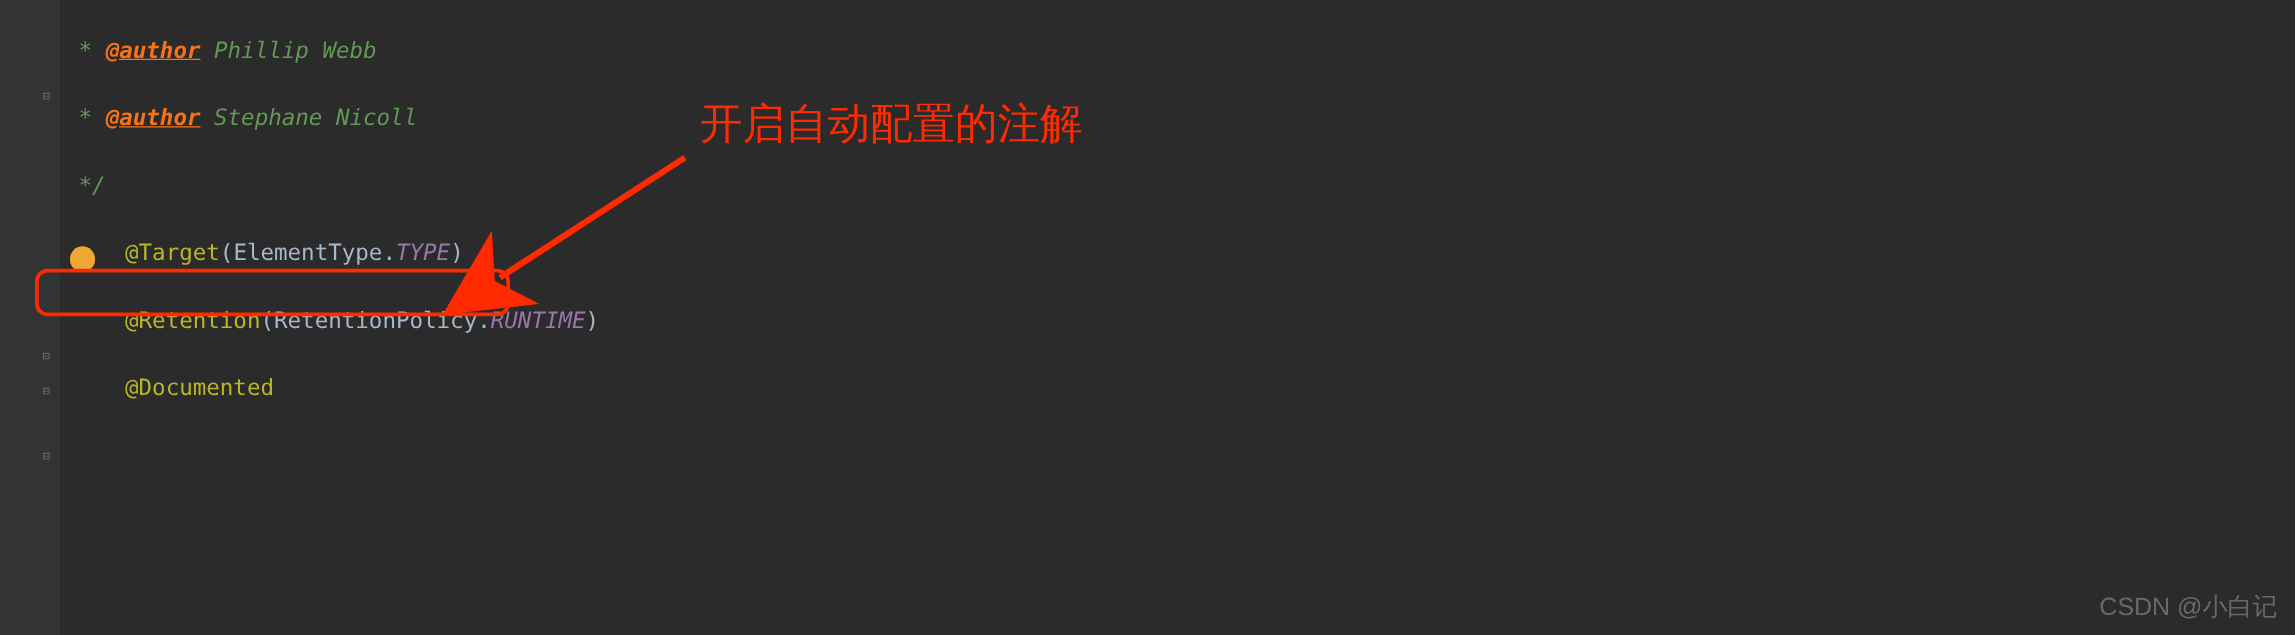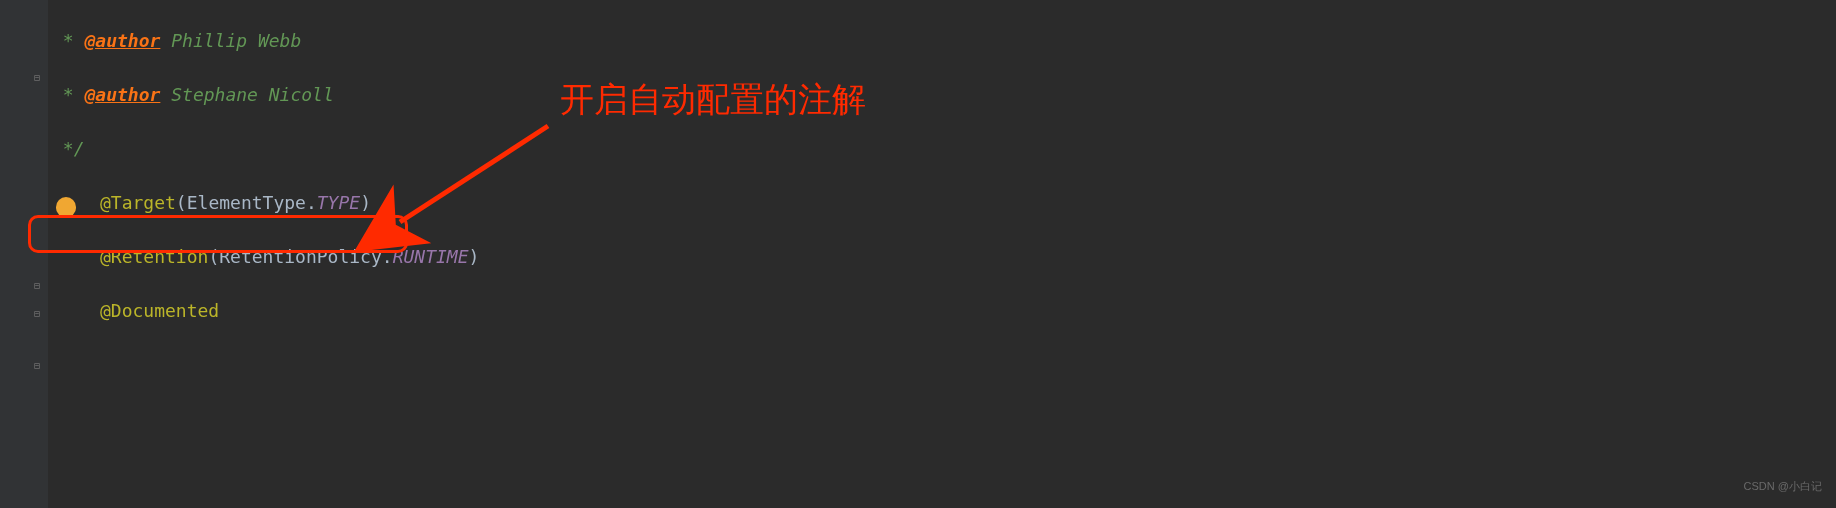--- a/index.html
+++ b/index.html
@@ -65,21 +65,21 @@
     left: 56px;
     width: 20px; height: 20px;
     background: #f0a732;
     border-radius: 50% 50% 45% 45%;
   }
   .watermark {
     position: absolute;
     right: 14px; bottom: 8px;
     color: #8a8a8a;
     font-family: sans-serif;
-    font-size: 11px;
+    font-size: 20px;
     opacity: 0.65;
   }
 </style>
 </head>
 <body>
 
 <div class="gutter"></div>
 
 <div class="editor">
 <div class="line"><span class="c-doc"> * </span><span class="c-doc-tag">@author</span><span class="c-doc"> </span><span class="c-doc">Phillip Webb</span></div>

